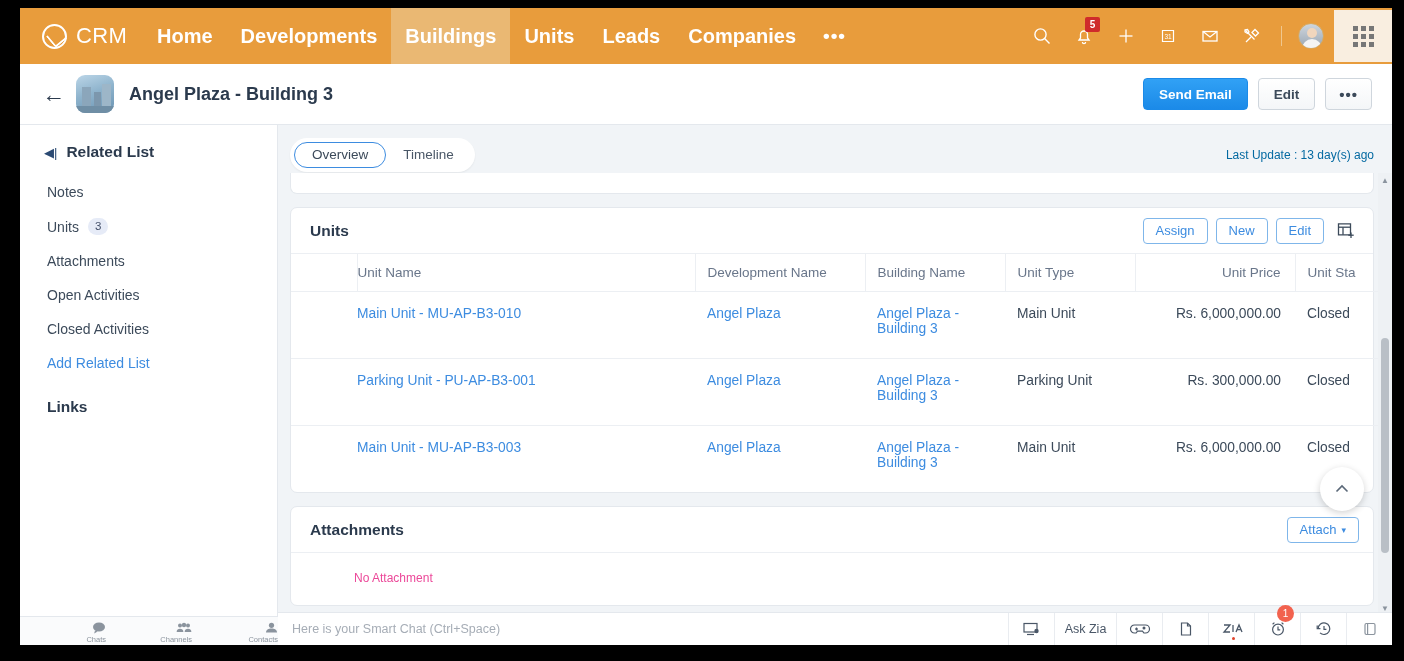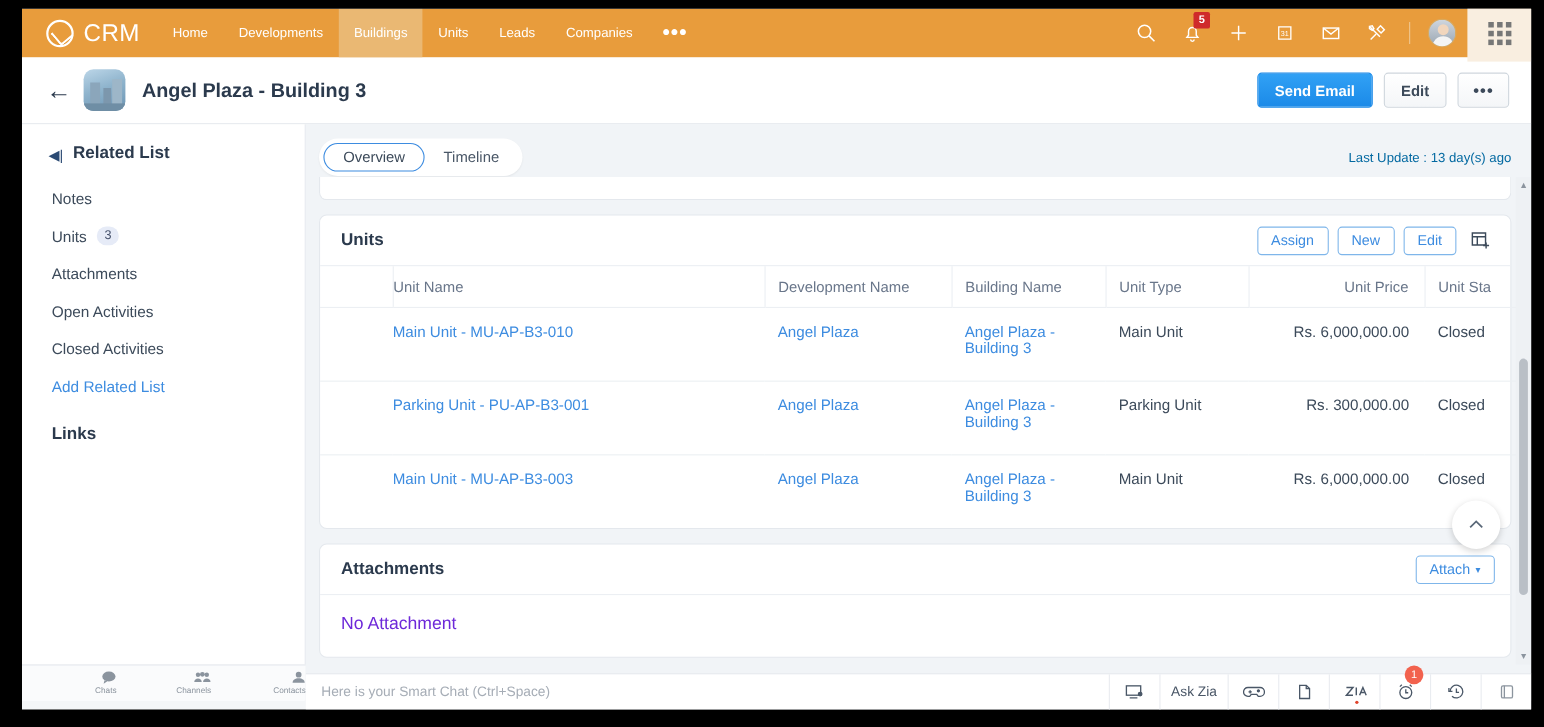--- a/index.html
+++ b/index.html
@@ -12,21 +12,21 @@
   #app {
     position: absolute;
     left: 20px; top: 8px;
     width: 1372px; height: 637px;
     background: #f4f6f8;
     overflow: hidden;
   }
 
   
   .topnav {
-    height: 44px;
+    height: 56px;
     background: #e89c3c;
     display: flex;
     align-items: stretch;
     position: relative;
   }
   .brand {
     display: flex; align-items: center; gap: 9px;
     padding: 0 16px 0 22px;
     color: #fff;
   }
@@ -43,22 +43,22 @@
     border-bottom: 2px solid #fff;
     transform: rotate(-40deg);
     border-radius: 0 0 0 3px;
   }
   .brand-text { font-size: 22px; font-weight: 400; letter-spacing: .3px; }
   .navitems { display: flex; align-items: stretch; }
   .navitem {
     display: flex; align-items: center;
     padding: 0 14px;
     color: #ffffff;
-    font-size: 12px;
-    font-weight: 400;
+    font-size: 20px;
+    font-weight: 700;
     cursor: pointer;
     white-space: nowrap;
   }
   .navitem.active { background: #eab873; }
   .navitem.dots { font-size: 19px; font-weight: 700; letter-spacing: 1px; padding: 0 13px; }
   .nav-right {
     margin-left: auto;
     display: flex; align-items: center;
     gap: 4px;
     padding-right: 0;
@@ -254,21 +254,21 @@
   th.lpad { padding-left: 12px; }
   tbody td {
     font-size: 13.8px; color: #3c4a5a;
     padding: 14px 10px 22px 0;
     border-bottom: 1px solid #eceff3;
     vertical-align: top;
   }
   tbody tr:last-child td { border-bottom: none; }
   td.lpad { padding-left: 12px; }
   .lnk { color: #3d8ce0; cursor: pointer; }
-  .noattach { font-size: 16px; color: #6d28d9; padding: 18px 19px 20px; }
+  .noattach { font-size: 12px; color: #ec4899; padding: 18px 19px 20px; margin-left: 44px; }
 
   
   .fab {
     position: absolute; right: 28px; bottom: 138px;
     width: 44px; height: 44px; border-radius: 50%;
     background: #fff; box-shadow: 0 2px 7px rgba(0,0,0,.18);
     display: flex; align-items: center; justify-content: center;
     cursor: pointer; color: #5a6878; z-index: 5;
   }
 

